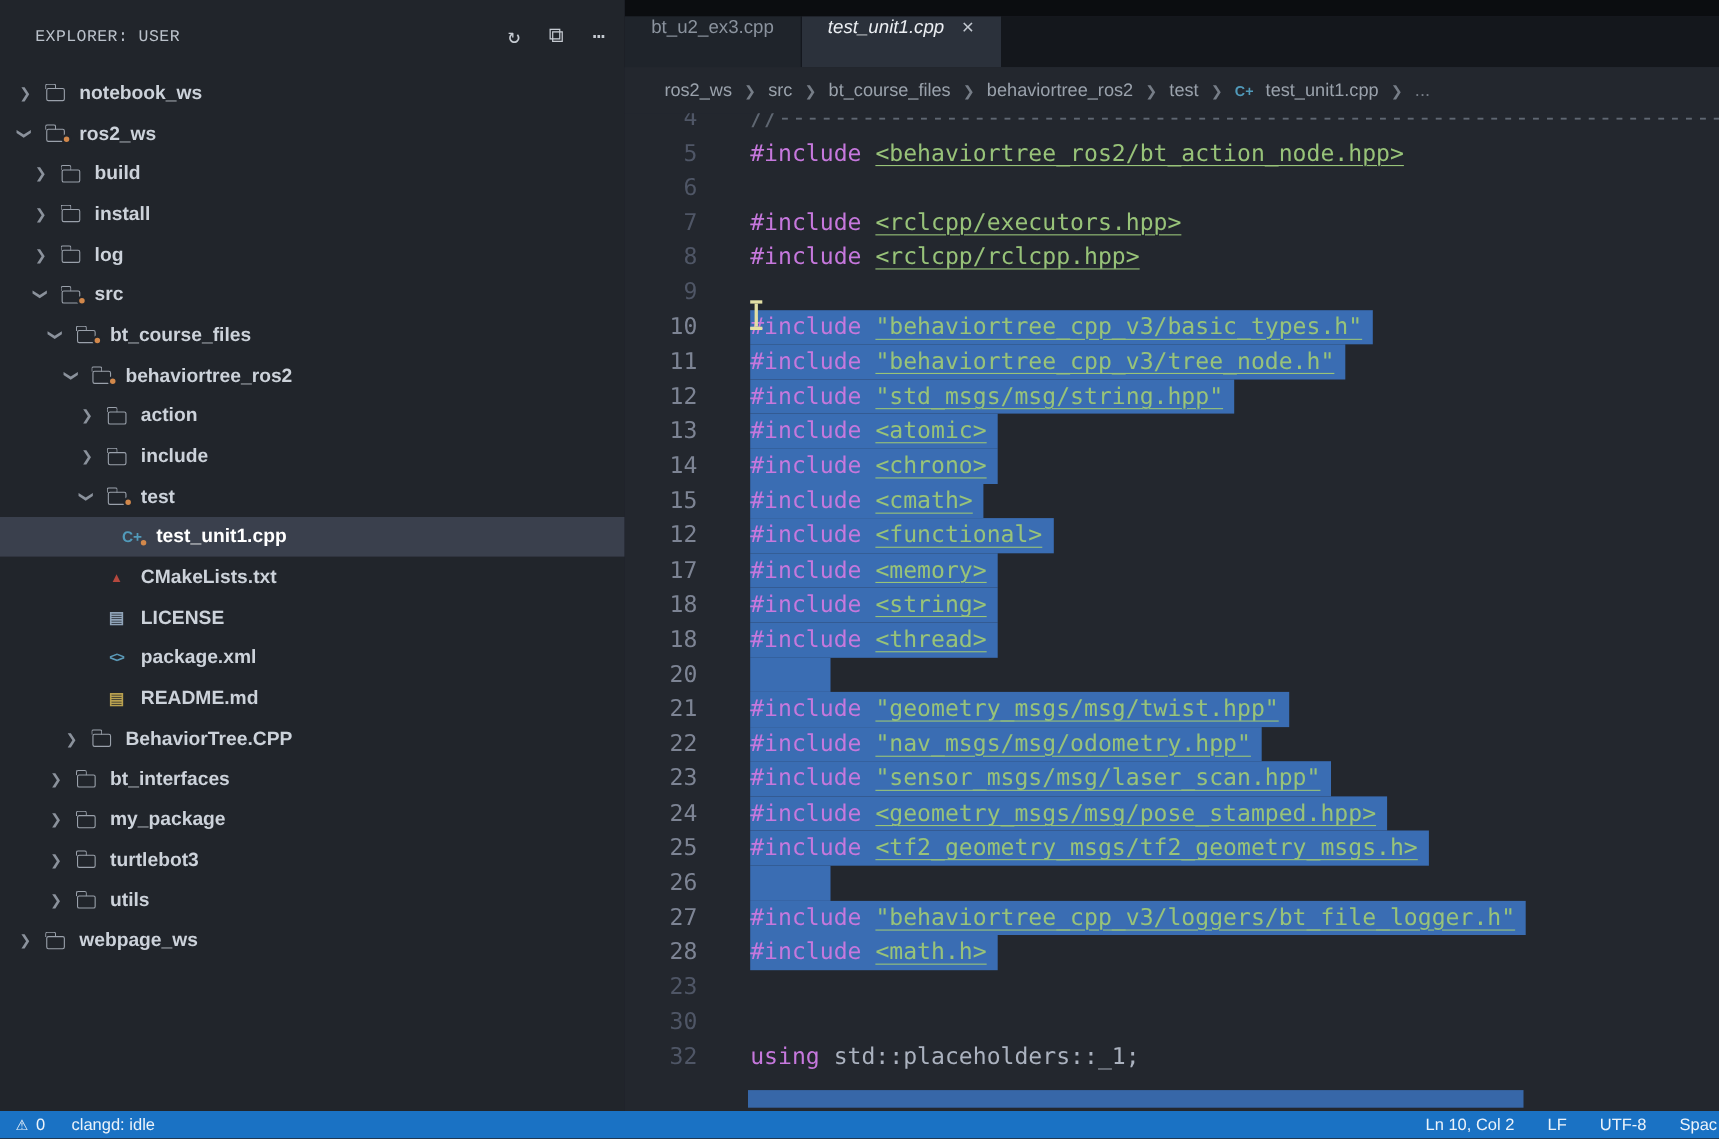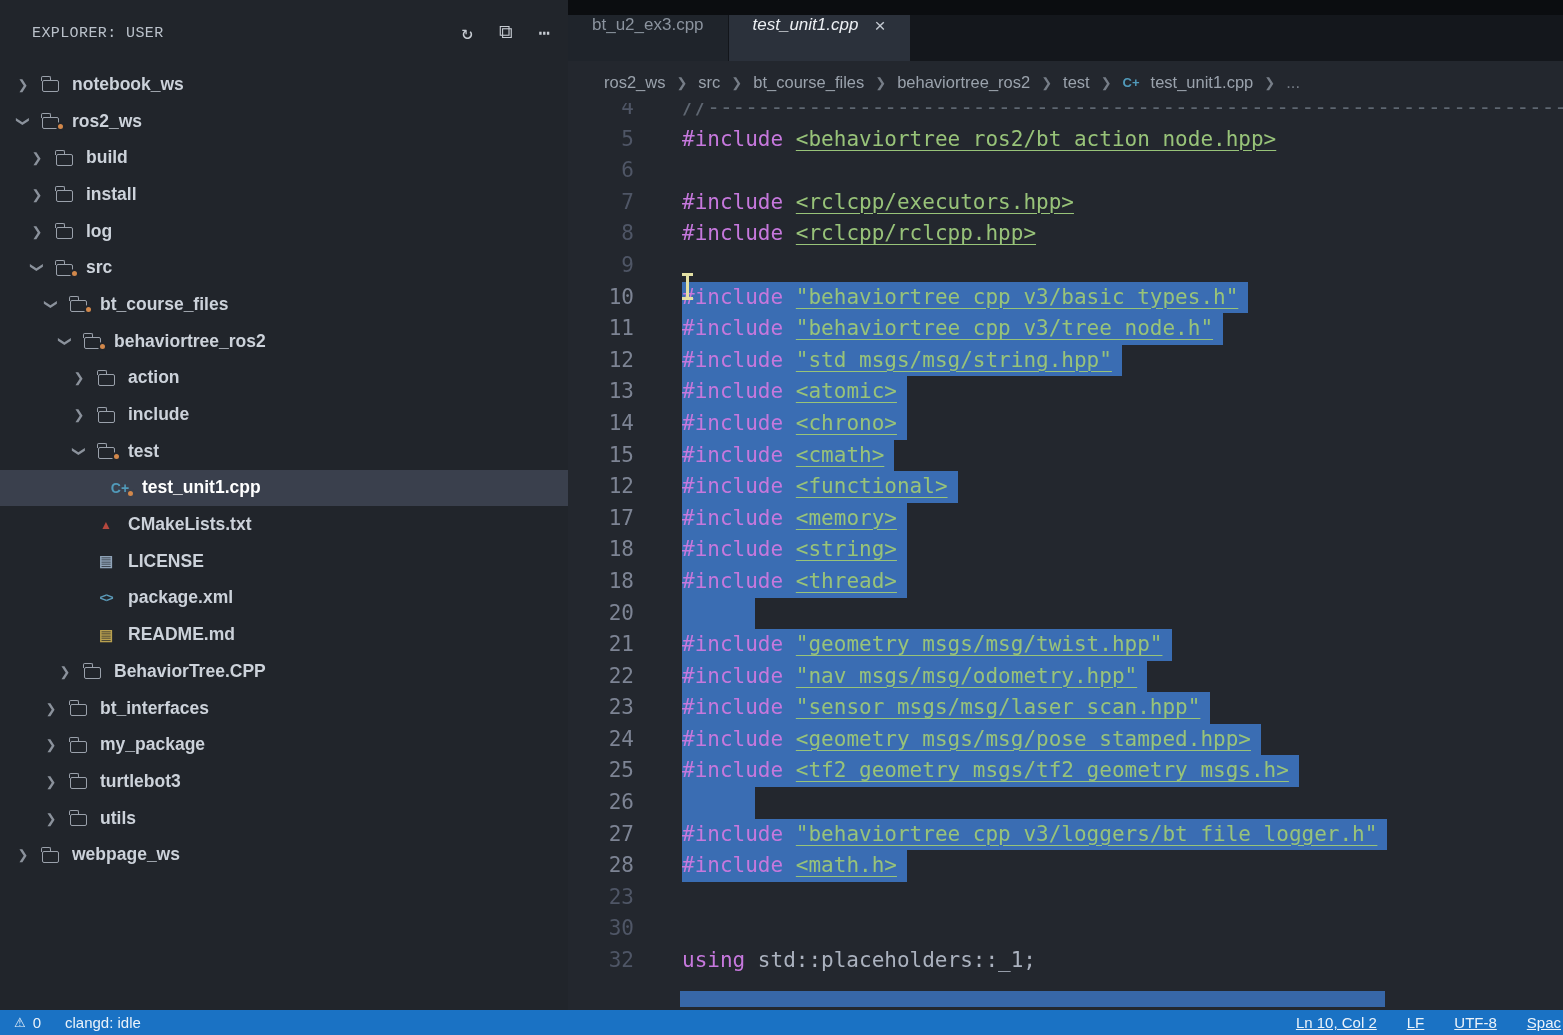--- a/index.html
+++ b/index.html
@@ -60,21 +60,21 @@
   .hscroll { position:absolute; left:112px; bottom:3px; width:705px; height:16px; background:var(--selection,#3a6db3); opacity:.92; cursor:pointer; }
   .ibeam { position:absolute; left:114px; top:170px; display:flex; flex-direction:column; align-items:center; z-index:5; }
   .ib-cap { width:11px; height:3px; background:#e3e0a4; }
   .ib-bar { width:2.5px; height:21px; background:#e3e0a4; }
 
   
   .statusbar { height:25px; flex:none; background:var(--statusbar,#1a72c4); color:#ecf3fa; display:flex; align-items:center; font-size:15px; padding:0 0 0 14px; overflow:hidden; }
   .st-left { flex:1; display:flex; align-items:center; gap:24px; white-space:nowrap; }
   .st-warn { display:flex; align-items:center; gap:7px; cursor:pointer; }
   .st-warn .wicon { font-size:13px; }
-  .st-right { display:flex; align-items:center; gap:30px; white-space:nowrap; padding-right:2px;text-decoration:underline; }
+  .st-right { display:flex; align-items:center; gap:30px; white-space:nowrap; padding-right:2px; }
   .st-item { cursor:pointer; }
 </style>
 </head>
 <body>
 
 <div class="app">
   <div class="main">
 
     <div class="sidebar">
       <div class="sb-header">

